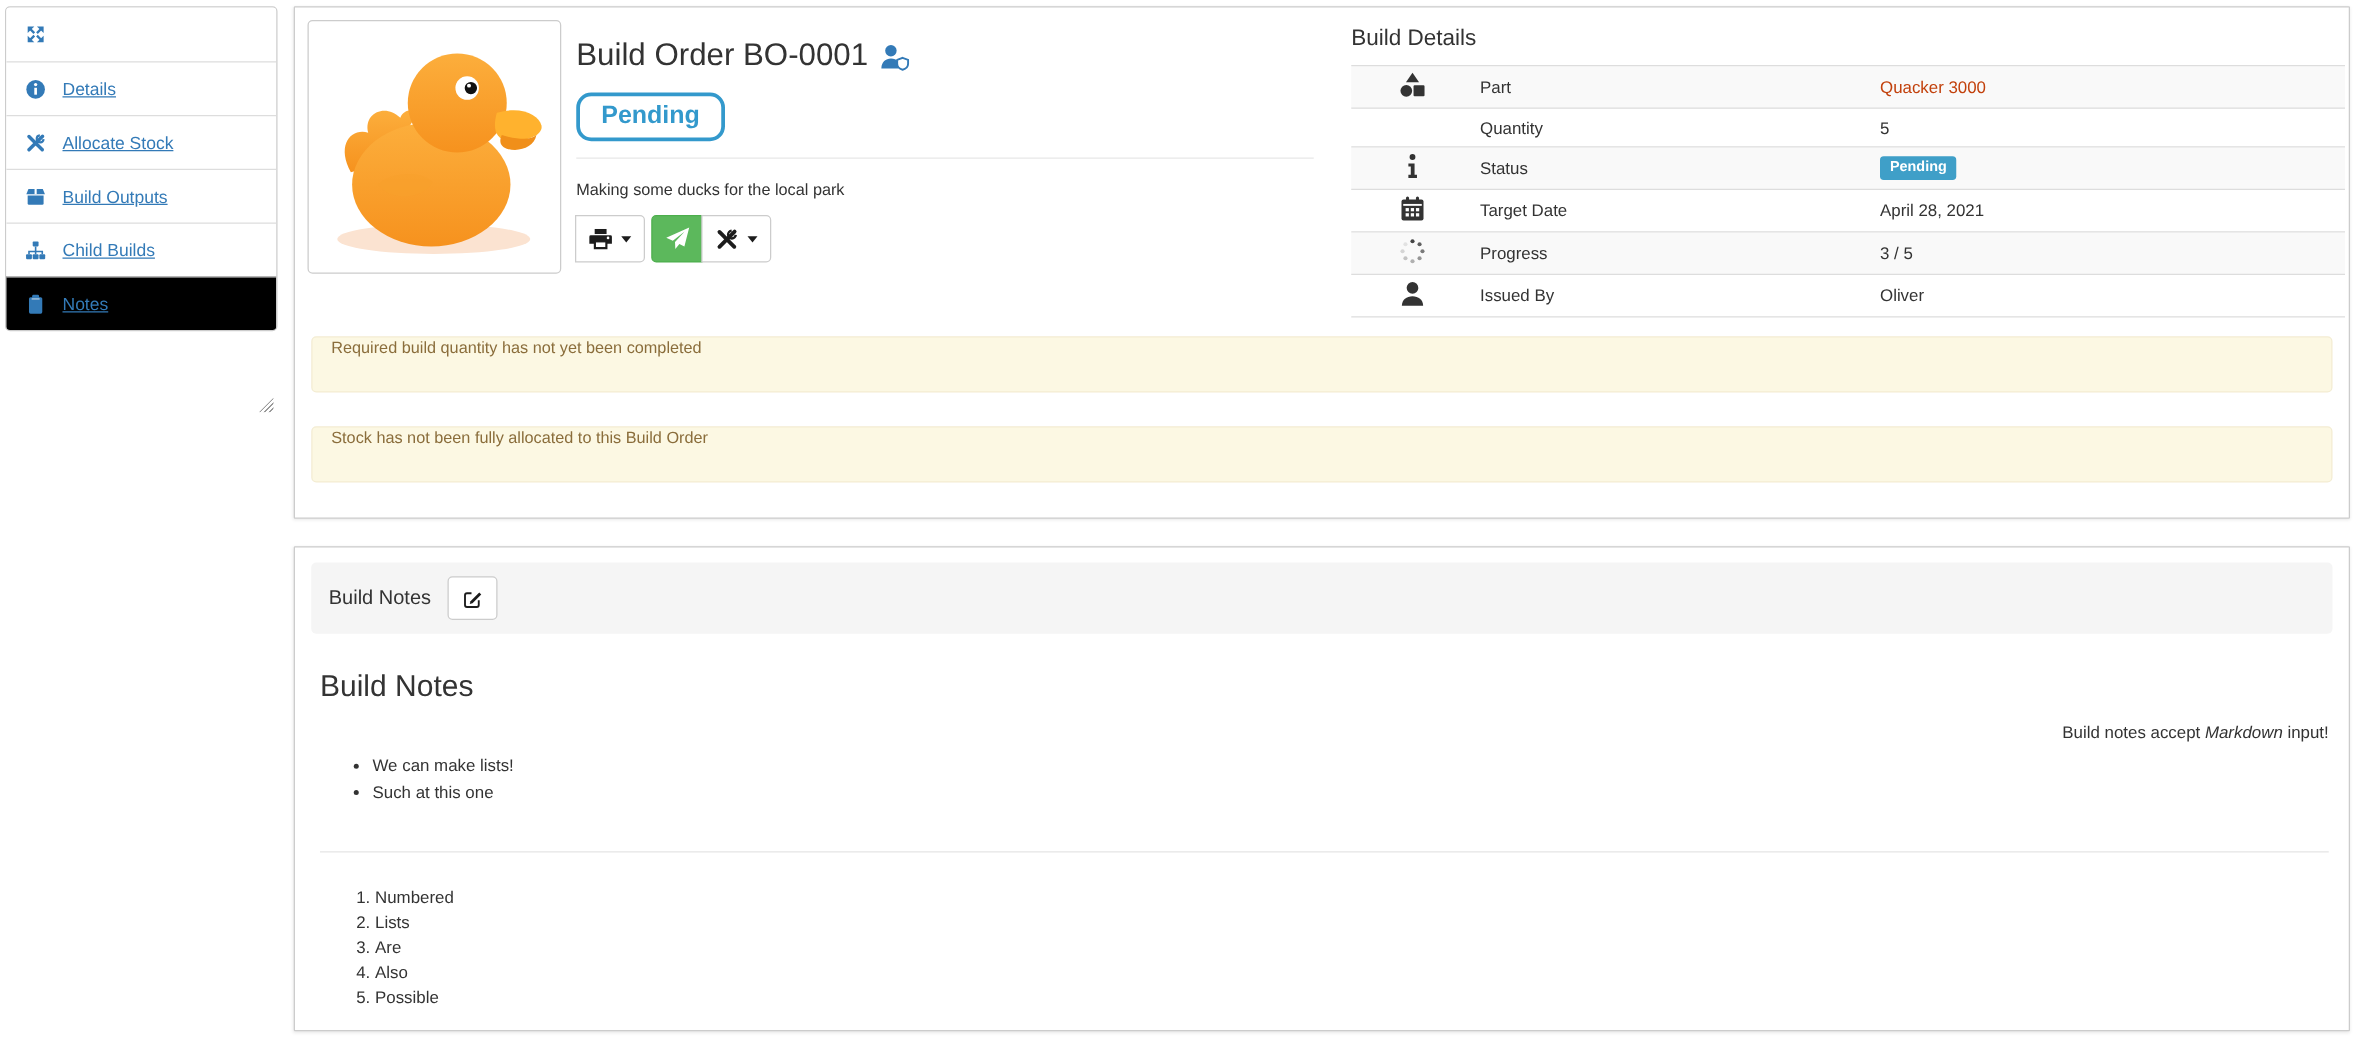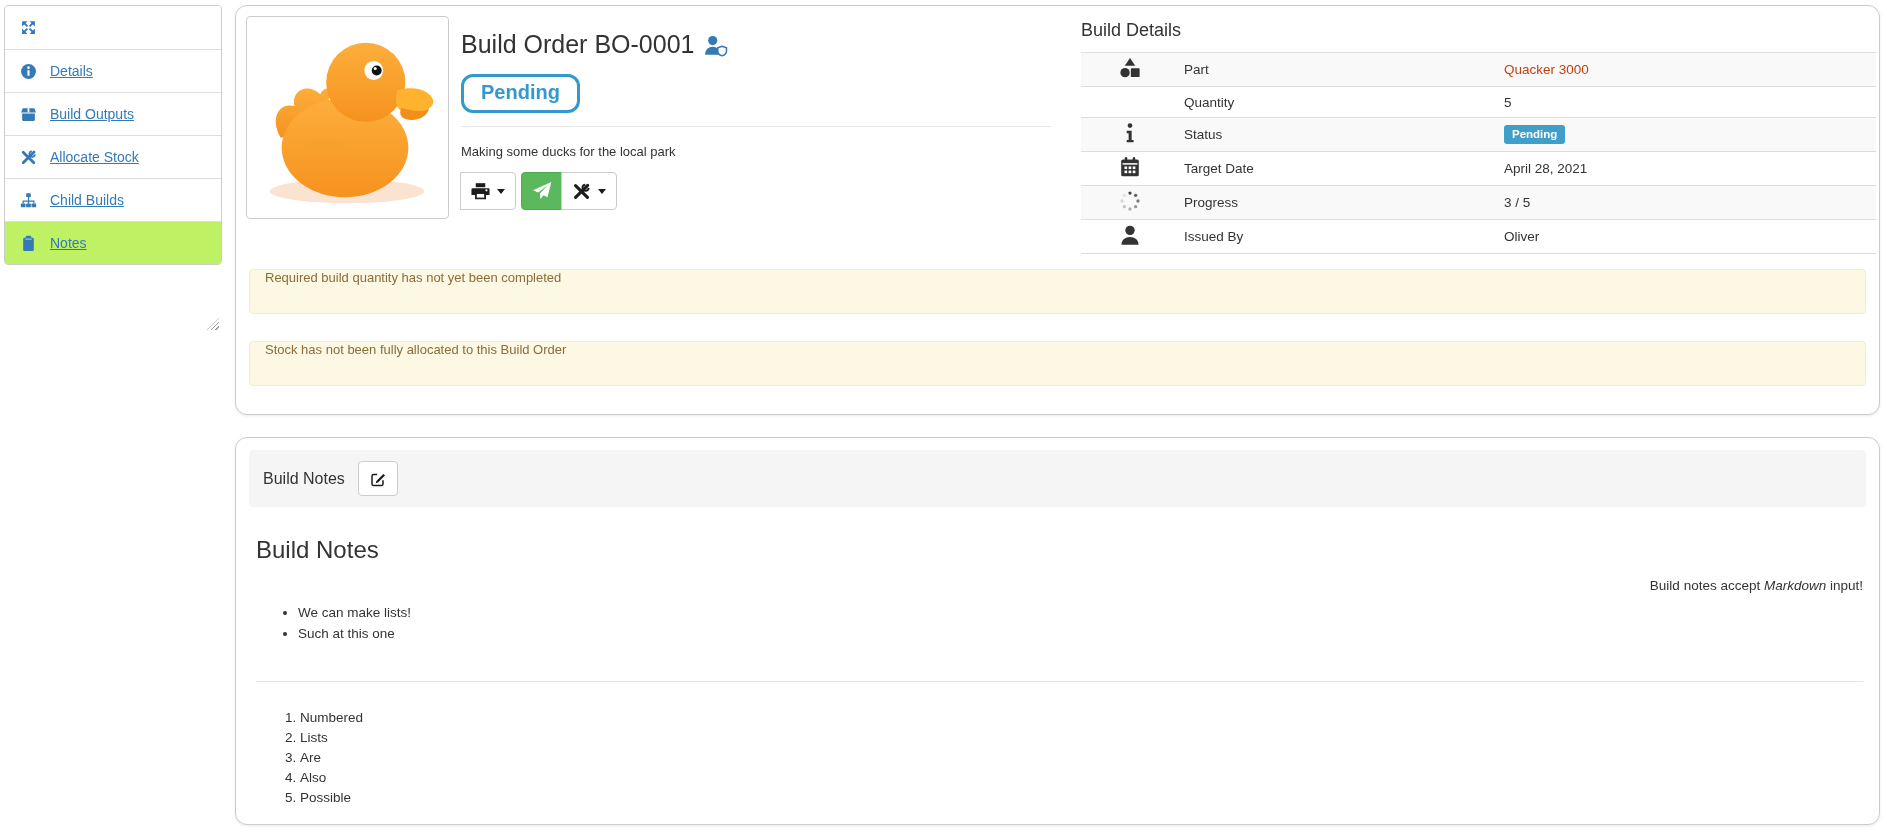--- a/index.html
+++ b/index.html
@@ -5,29 +5,29 @@
   * { margin:0; padding:0; box-sizing:border-box; }
   html,body { width:1887px; height:833px; background:#fff;
     font-family:"Liberation Sans","DejaVu Sans",sans-serif; color:#333; overflow:hidden; }
 
   
   .sidebar { position:absolute; left:4px; top:5px; width:218px;
     border:1px solid #ccc; border-radius:4px; background:#fff; overflow:hidden; }
   .side-item { display:flex; align-items:center; height:43px; padding-left:15px; gap:13px;
     color:#337ab7; font-size:14px; cursor:pointer; border-top:1px solid #ddd; background:#fff;text-decoration:underline; }
   .side-item:first-child { border-top:none; }
-  .side-item.selected { background:#bef264; }
+  .side-item.selected { background:#000000; }
   .side-item .icon { width:17px; height:17px; display:inline-flex; color:#337ab7; flex:0 0 17px; }
   .icon svg { width:100%; height:100%; }
   .resize-handle { position:absolute; left:207px; top:318px; width:12px; height:12px;
     background:repeating-linear-gradient(135deg, transparent 0 2px, #9a9a9a 2px 3px);
     clip-path:polygon(100% 0, 100% 100%, 0 100%); cursor:nwse-resize; }
 
   
-  .panel { position:absolute; background:#fff; border:1px solid #ccc; border-radius:12px;
+  .panel { position:absolute; background:#fff; border:1px solid #ccc; border-radius:1px;
     box-shadow:0 1px 3px rgba(0,0,0,.09); }
   #panel-main  { left:235px; top:5px;   width:1645px; height:410px; }
   #panel-notes { left:235px; top:437px; width:1645px; height:388px; }
 
   
   .thumb { position:absolute; left:10px; top:10px; width:203px; height:203px;
     border:1px solid #ccc; border-radius:4px; background:#fff; padding:4px; }
   .thumb svg { width:100%; height:100%; }
   .head-col { position:absolute; left:225px; top:24px; width:600px; }
   .page-title { font-size:25px; font-weight:400; color:#333; display:flex; align-items:center; gap:10px; }
@@ -109,37 +109,37 @@
       <svg viewBox="0 0 16 16" fill="currentColor">
         <circle cx="8" cy="8" r="7"></circle>
         <rect x="7" y="6.8" width="2" height="5.2" fill="#fff"></rect>
         <circle cx="8" cy="4.4" r="1.25" fill="#fff"></circle>
       </svg>
     </span>
     <span>Details</span>
   </div>
   <div class="side-item">
     <span class="icon">
-      <svg viewBox="0 0 16 16" fill="currentColor">
-        <path d="M2.6 2h10.8l1.6 4H1z"></path>
-        <path d="M2 7h12v6a1 1 0 0 1-1 1H3a1 1 0 0 1-1-1z"></path>
-        <rect x="7.2" y="2" width="1.6" height="4" fill="#fff"></rect>
-      </svg>
-    </span>
-    <span>Build Outputs</span>
-  </div>
-  <div class="side-item">
-    <span class="icon">
       <svg viewBox="0 0 16 16" fill="none" stroke="currentColor">
         <path d="M3 3 L13 13" stroke-width="2.6" stroke-linecap="round"></path>
         <path d="M13.2 2.8 L3 13" stroke-width="2.6" stroke-linecap="round"></path>
         <path d="M11.2 2.2 a2.6 2.6 0 1 0 2.8 2.8" stroke-width="1.6"></path>
       </svg>
     </span>
     <span>Allocate Stock</span>
+  </div>
+  <div class="side-item">
+    <span class="icon">
+      <svg viewBox="0 0 16 16" fill="currentColor">
+        <path d="M2.6 2h10.8l1.6 4H1z"></path>
+        <path d="M2 7h12v6a1 1 0 0 1-1 1H3a1 1 0 0 1-1-1z"></path>
+        <rect x="7.2" y="2" width="1.6" height="4" fill="#fff"></rect>
+      </svg>
+    </span>
+    <span>Build Outputs</span>
   </div>
   <div class="side-item">
     <span class="icon">
       <svg viewBox="0 0 16 16" fill="currentColor">
         <rect x="5.8" y="1.2" width="4.4" height="3.6" rx="0.6"></rect>
         <rect x="0.8" y="10.8" width="4.4" height="3.6" rx="0.6"></rect>
         <rect x="5.8" y="10.8" width="4.4" height="3.6" rx="0.6"></rect>
         <rect x="10.8" y="10.8" width="4.4" height="3.6" rx="0.6"></rect>
         <path d="M8 4.8 V8 M3 10.8 V8.6 H13 V10.8 M8 8 V10.8" stroke="currentColor" stroke-width="1.2" fill="none"></path>
       </svg>

